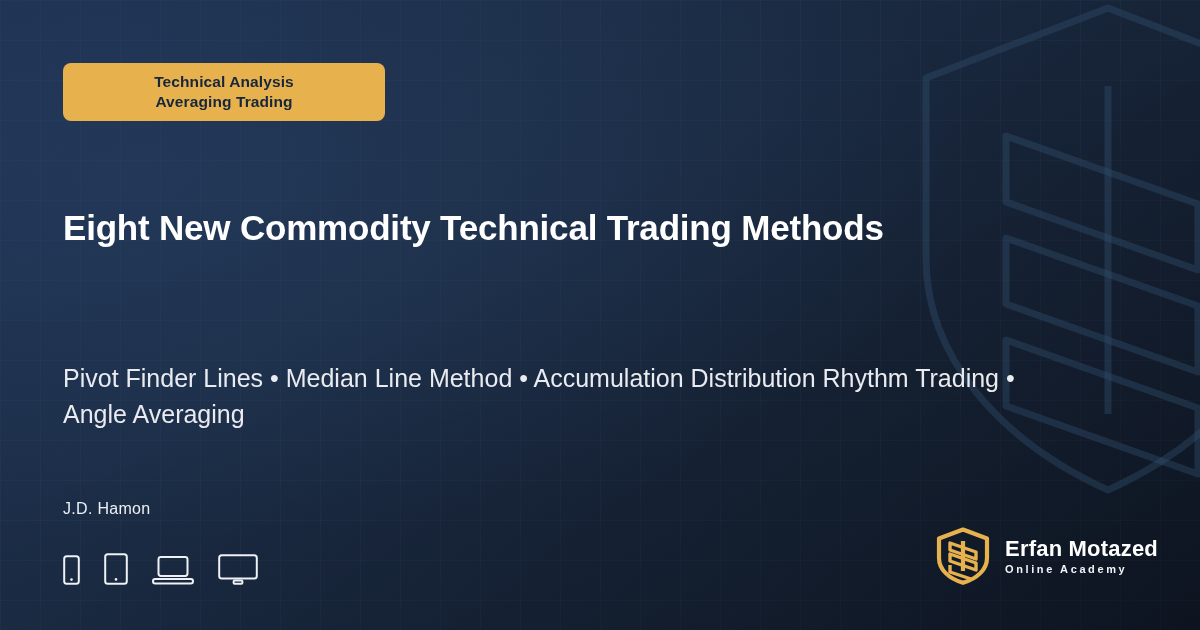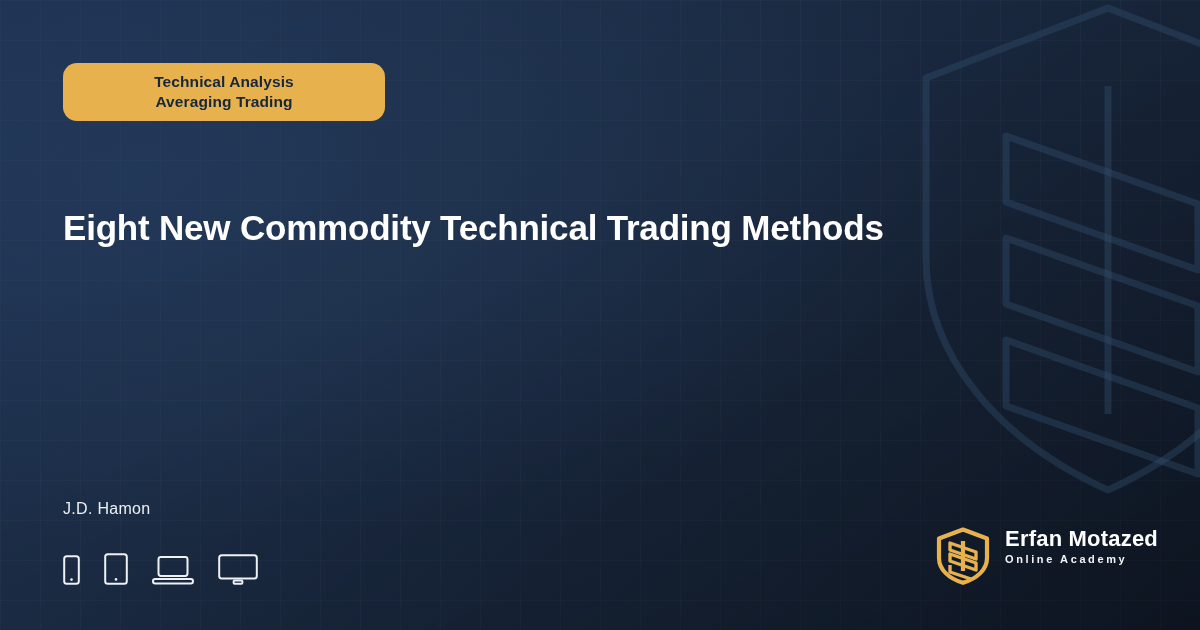--- a/index.html
+++ b/index.html
@@ -60,21 +60,21 @@
   }
 
   
   .badge {
     position: absolute;
     left: 0;
     top: 63px;
     width: 322px;
     height: 58px;
     background: #e7b24d;
-    border-radius: 14px;
+    border-radius: 8px;
     display: flex;
     flex-direction: column;
     align-items: center;
     justify-content: center;
     line-height: 1.28;
   }
   .badge-line {
     color: #16263c;
     font-size: 15.5px;
     font-weight: bold;
@@ -128,20 +128,21 @@
     height: 40px;
   }
   .devices svg { display: block; }
 
   
   .brand {
     position: absolute;
     right: 42px;
     top: 527px;
     display: flex;
+    align-items: center;
     gap: 14px;
   }
   .brand-mark { width: 56px; height: 58px; flex: 0 0 auto; }
   .brand-text { display: flex; flex-direction: column; gap: 2px; }
   .brand-name {
     color: #ffffff;
     font-size: 22px;
     font-weight: bold;
     letter-spacing: 0.2px;
     line-height: 1.1;
@@ -176,20 +177,21 @@
 
   <div class="content">
 
     <div class="badge">
       <span class="badge-line">Technical Analysis</span>
       <span class="badge-line">Averaging Trading</span>
     </div>
 
     <h1 class="title">Eight New Commodity Technical Trading Methods</h1>
 
+    <p class="subtitle">Pivot Finder Lines • Median Line Method • Accumulation Distribution Rhythm Trading • Angle Averaging</p>
 
     <div class="author">J.D. Hamon</div>
 
     <div class="devices">
 
       <span>
         <svg width="17" height="30" viewBox="0 0 17 30" aria-hidden="true">
           <rect x="1.2" y="1.2" width="14.6" height="27.6" rx="2.6" fill="none" stroke="#eef1f6" stroke-width="2"></rect>
           <circle cx="8.5" cy="24.6" r="1.3" fill="#eef1f6"></circle>
         </svg>

